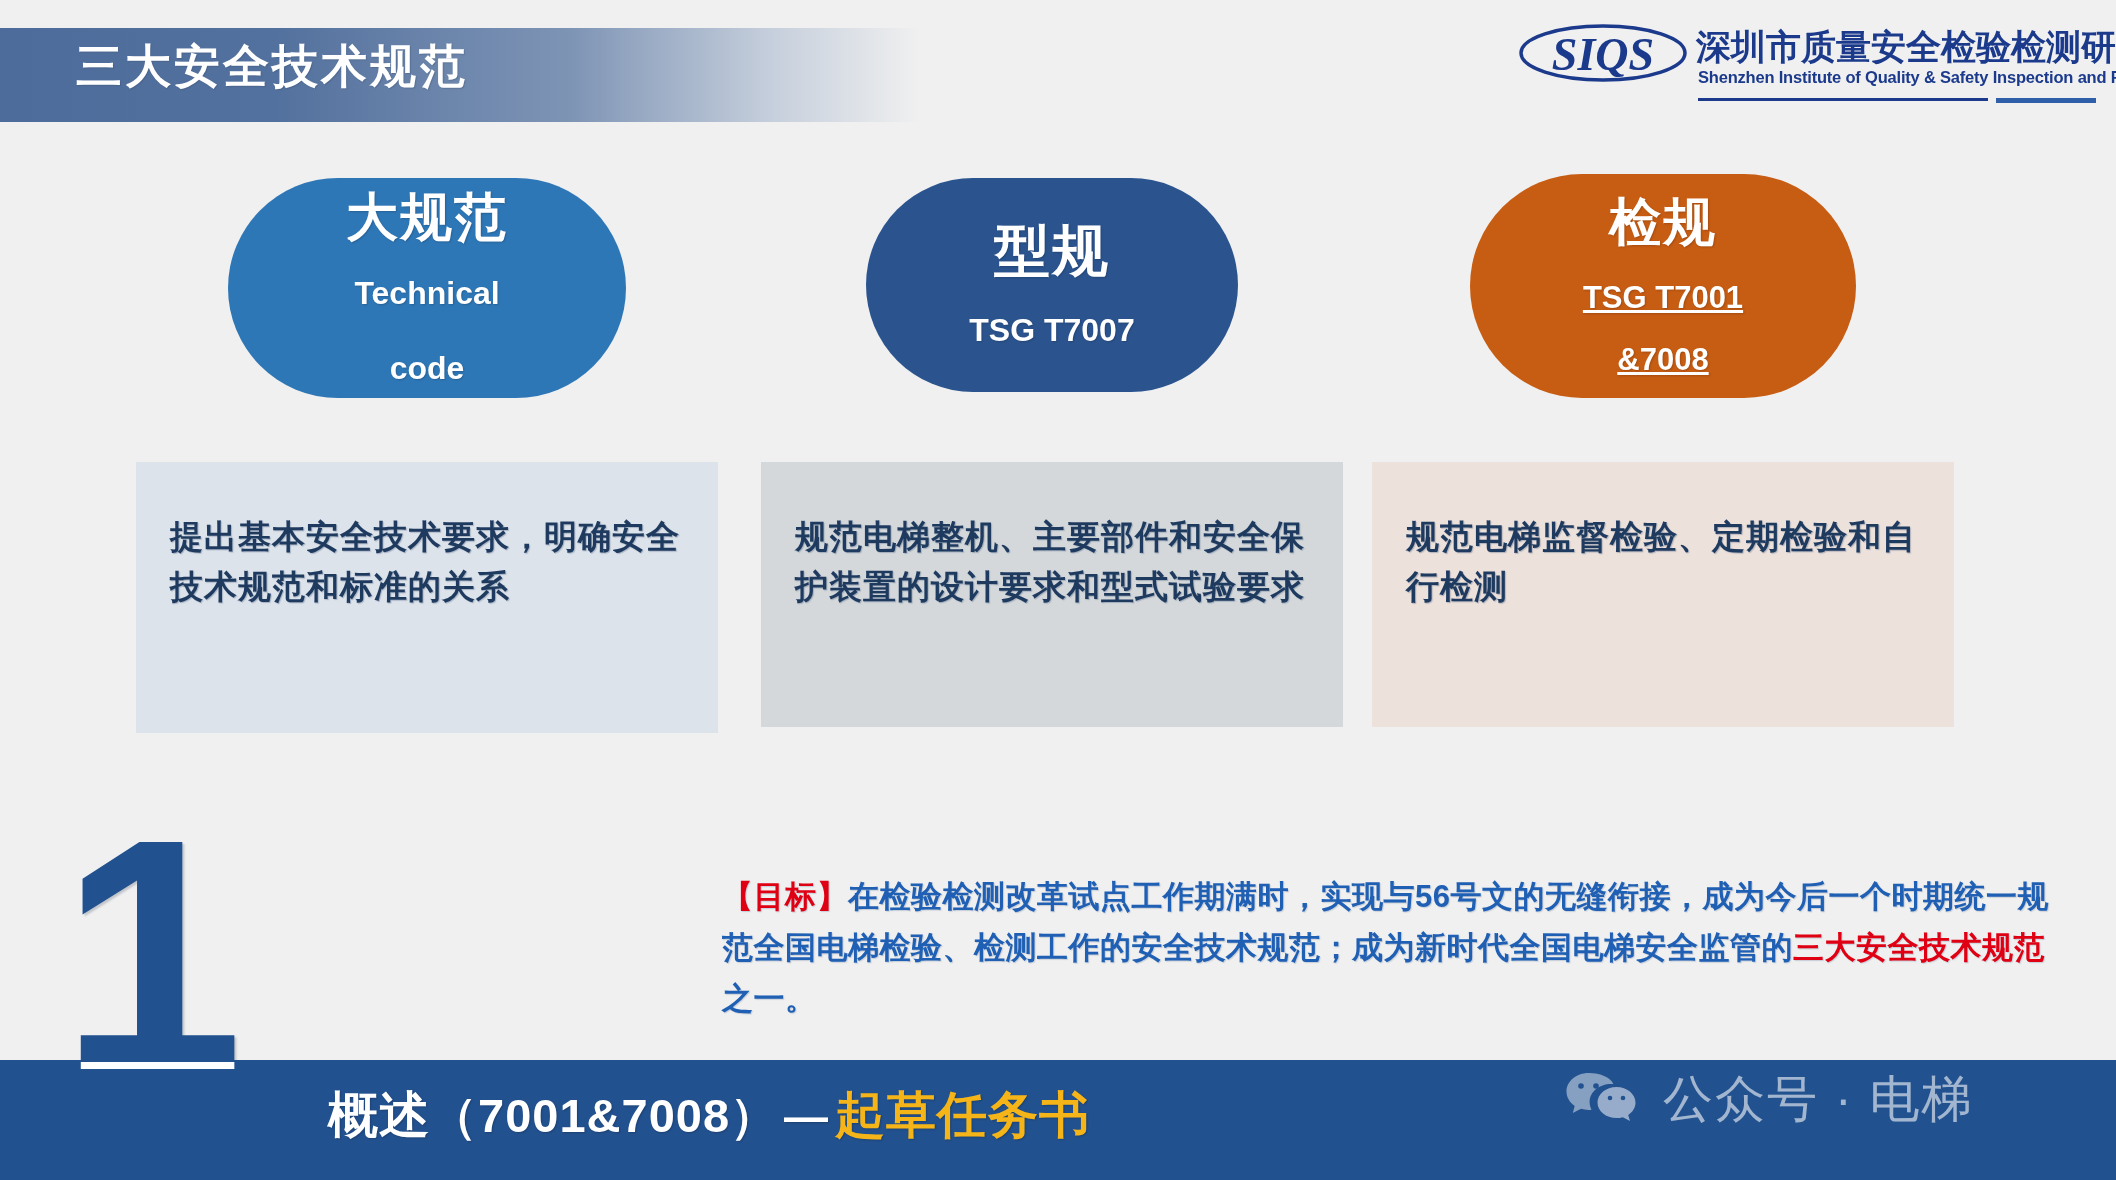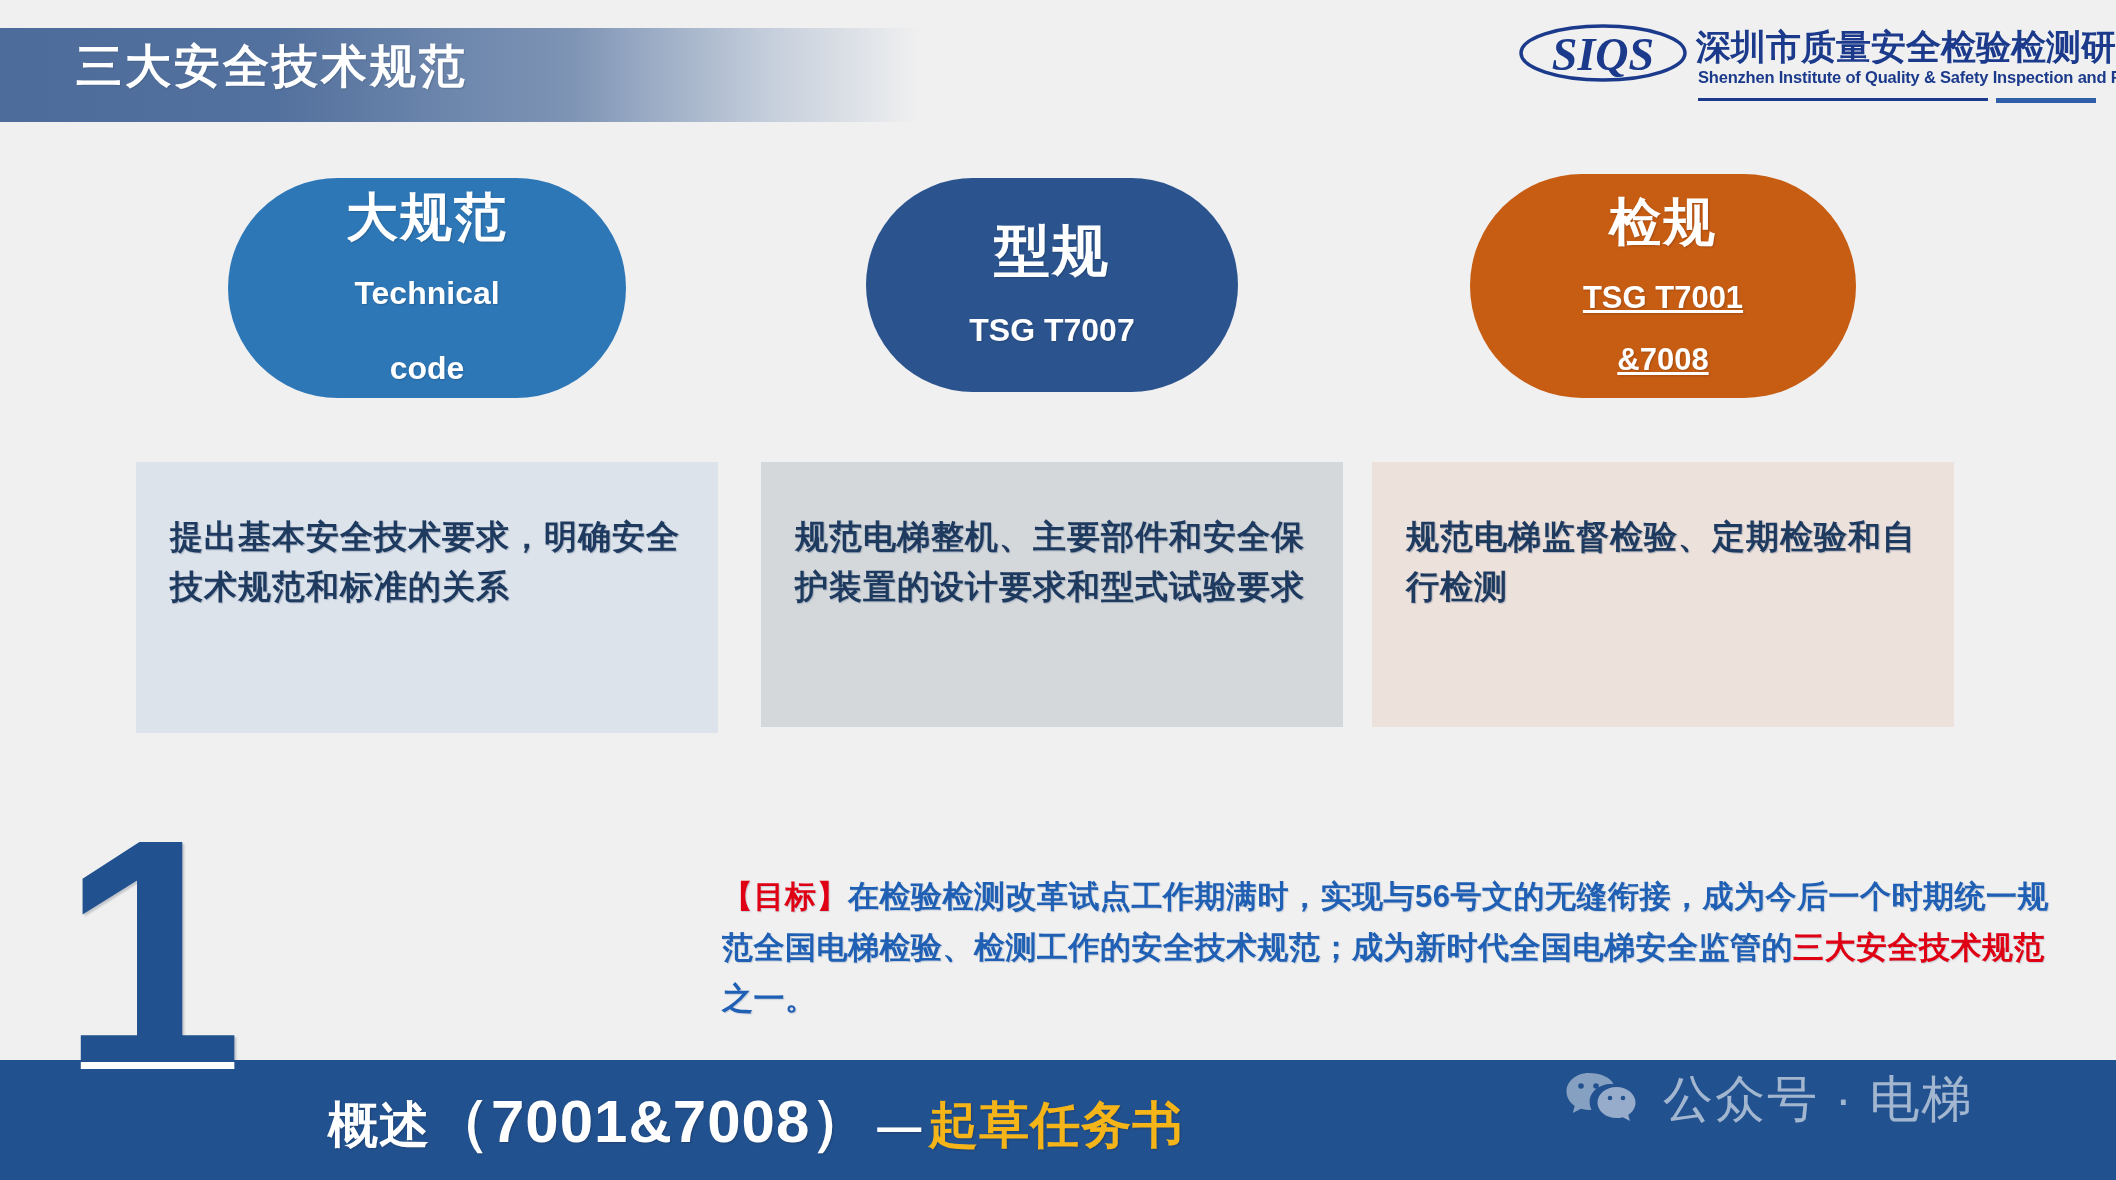--- a/index.html
+++ b/index.html
@@ -196,21 +196,21 @@
     left: 328px;
     top: 1082px;
     z-index: 7;
     font-size: 50px;
     font-weight: bold;
     color: #ffffff;
     white-space: nowrap;
     letter-spacing: 1px;
     text-shadow: 1px 1px 2px rgba(0,0,0,.2);
   }
-  .footer-title .f-code { font-size: 60px; margin-top: 12px; }
+  .footer-title .f-code { font-size: 47px; margin-top: 12px; }
   .footer-title .f-dash { font-size: 44px; padding: 0 6px; }
   .footer-title .f-gold { color: #f5b518; }
 
   
   .watermark {
     position: absolute;
     left: 1565px;
     top: 1066px;
     z-index: 8;
     display: flex;

